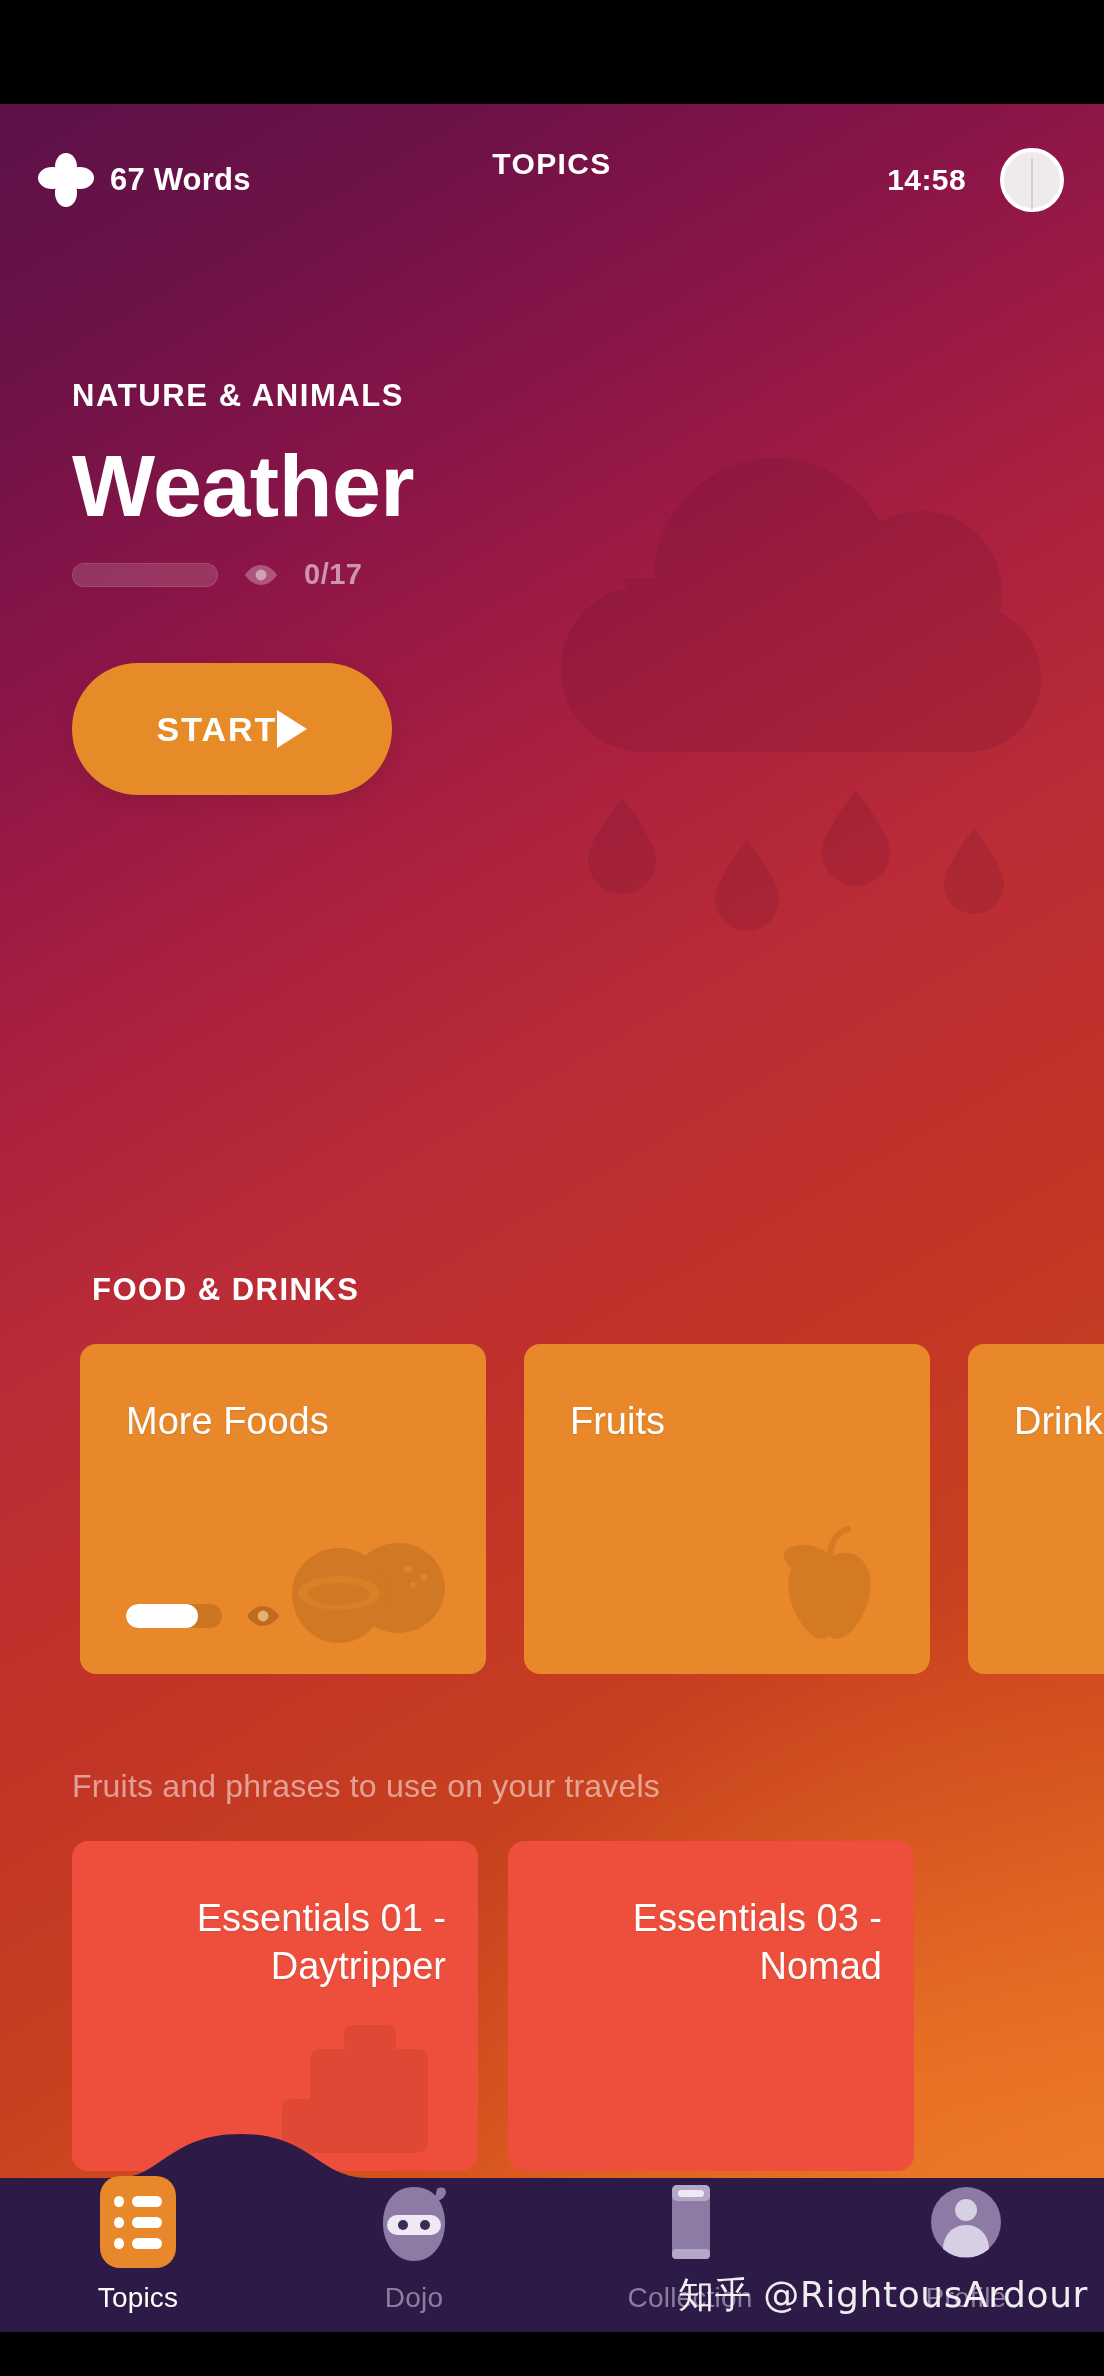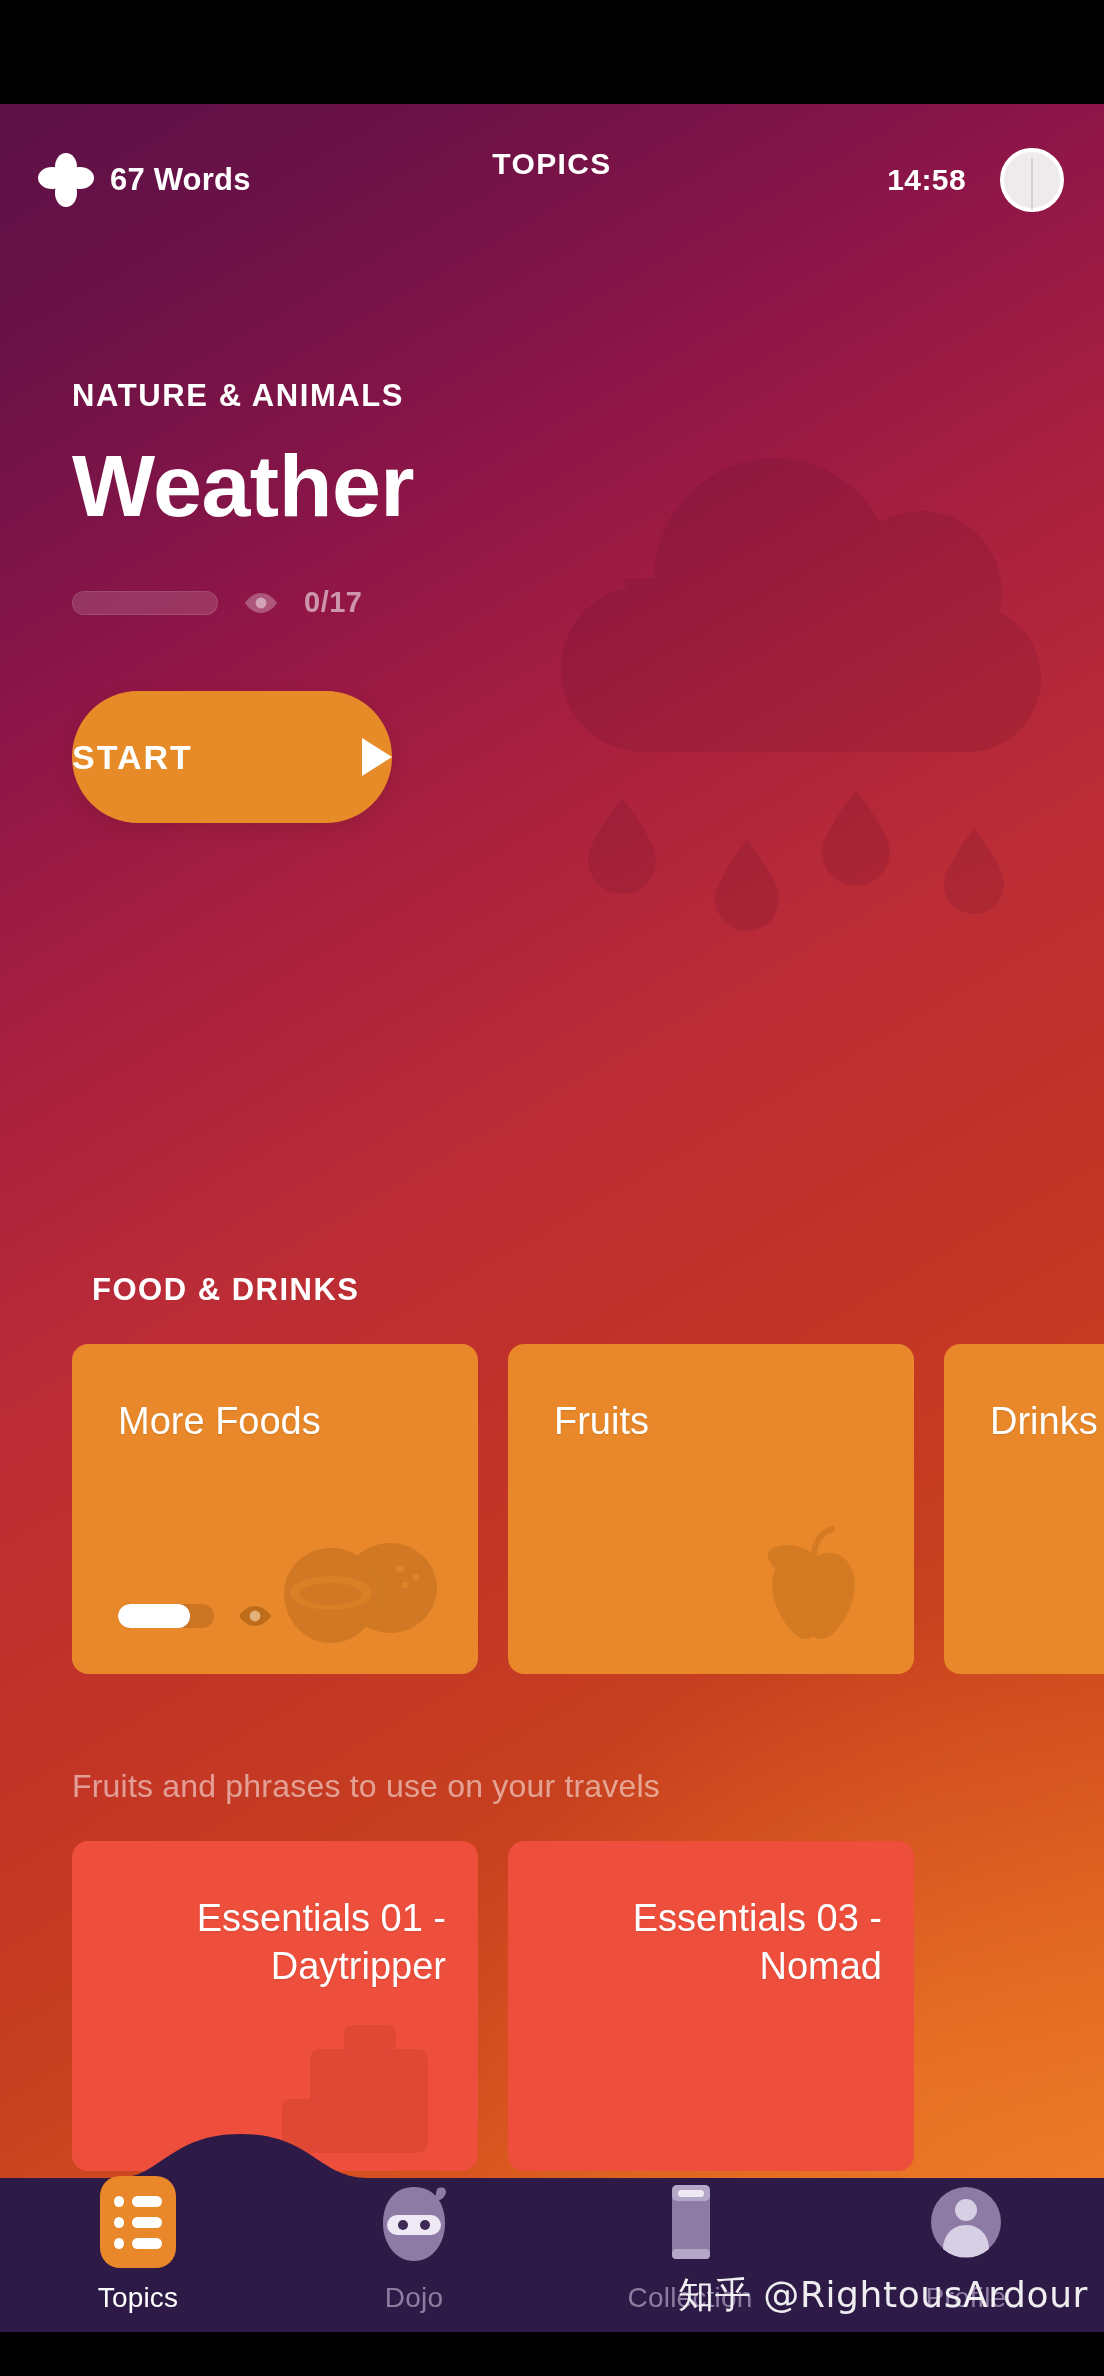--- a/index.html
+++ b/index.html
@@ -102,41 +102,41 @@
     pointer-events:none;
   }
   .hero-inner{ position:absolute; left:72px; top:170px; z-index:3; }
   .eyebrow{
     color:#fff; font-size:31px; font-weight:bold; letter-spacing:1.6px;
   }
   .hero-title{
     color:#fff; font-size:88px; font-weight:bold; letter-spacing:-.5px;
     margin-top:28px; line-height:1;
   }
-  .meta-row{ display:flex; align-items:center; gap:26px; margin-top:56px;text-align:right; }
+  .meta-row{ display:flex; align-items:center; gap:26px; margin-top:28px;text-align:right; }
   .bar{
     width:146px; height:24px; border-radius:12px;
     background:rgba(255,255,255,.14);
     box-shadow:inset 0 0 0 1px rgba(255,255,255,.10);
     overflow:hidden; position:relative;
   }
   .bar > span{
     display:block; height:100%; border-radius:12px; background:#fff;
   }
   .eye{ width:34px; height:22px; position:relative; flex:0 0 auto; }
   .eye svg{ display:block; }
   .count{
     color:rgba(255,255,255,.55); font-size:29px; font-weight:bold;
     letter-spacing:.5px;
   }
   .start-btn{
     margin-top:72px;
     width:320px; height:132px; border-radius:66px;
     background:#e68b28;
-    display:flex; align-items:center; justify-content:space-between; 
+    display:flex; align-items:center; justify-content:center; 
     box-shadow:0 6px 16px rgba(90,20,20,.18);
     cursor:pointer; border:none;
   }
   .start-btn .lbl{
     color:#fff; font-size:34px; font-weight:bold; letter-spacing:2px;
   }
   .play-tri{
     width:0;height:0;
     border-left:30px solid #fff;
     border-top:19px solid transparent;
@@ -157,21 +157,21 @@
   .rail{
     display:flex; gap:30px; margin-top:36px; padding-left:72px;
   }
   .card{
     flex:0 0 auto;
     width:406px; height:330px;
     border-radius:16px;
     position:relative; overflow:hidden;
     cursor:pointer;
   }
-  .card.orange{ background:#e8882a; }
+  .card.orange{ background:#e8882a;margin-left:8px; }
   .card.red{ background:#ee4f3c; }
   .card-title{
     position:absolute; left:46px; top:54px; right:32px;
     color:#fff; font-size:38px; line-height:1.25;
     text-shadow:0 1px 2px rgba(0,0,0,.10);
     white-space:nowrap;
   }
   .card-title.wrap{ white-space:normal;text-align:right; }
   .card-meta{
     position:absolute; left:46px; bottom:46px;

